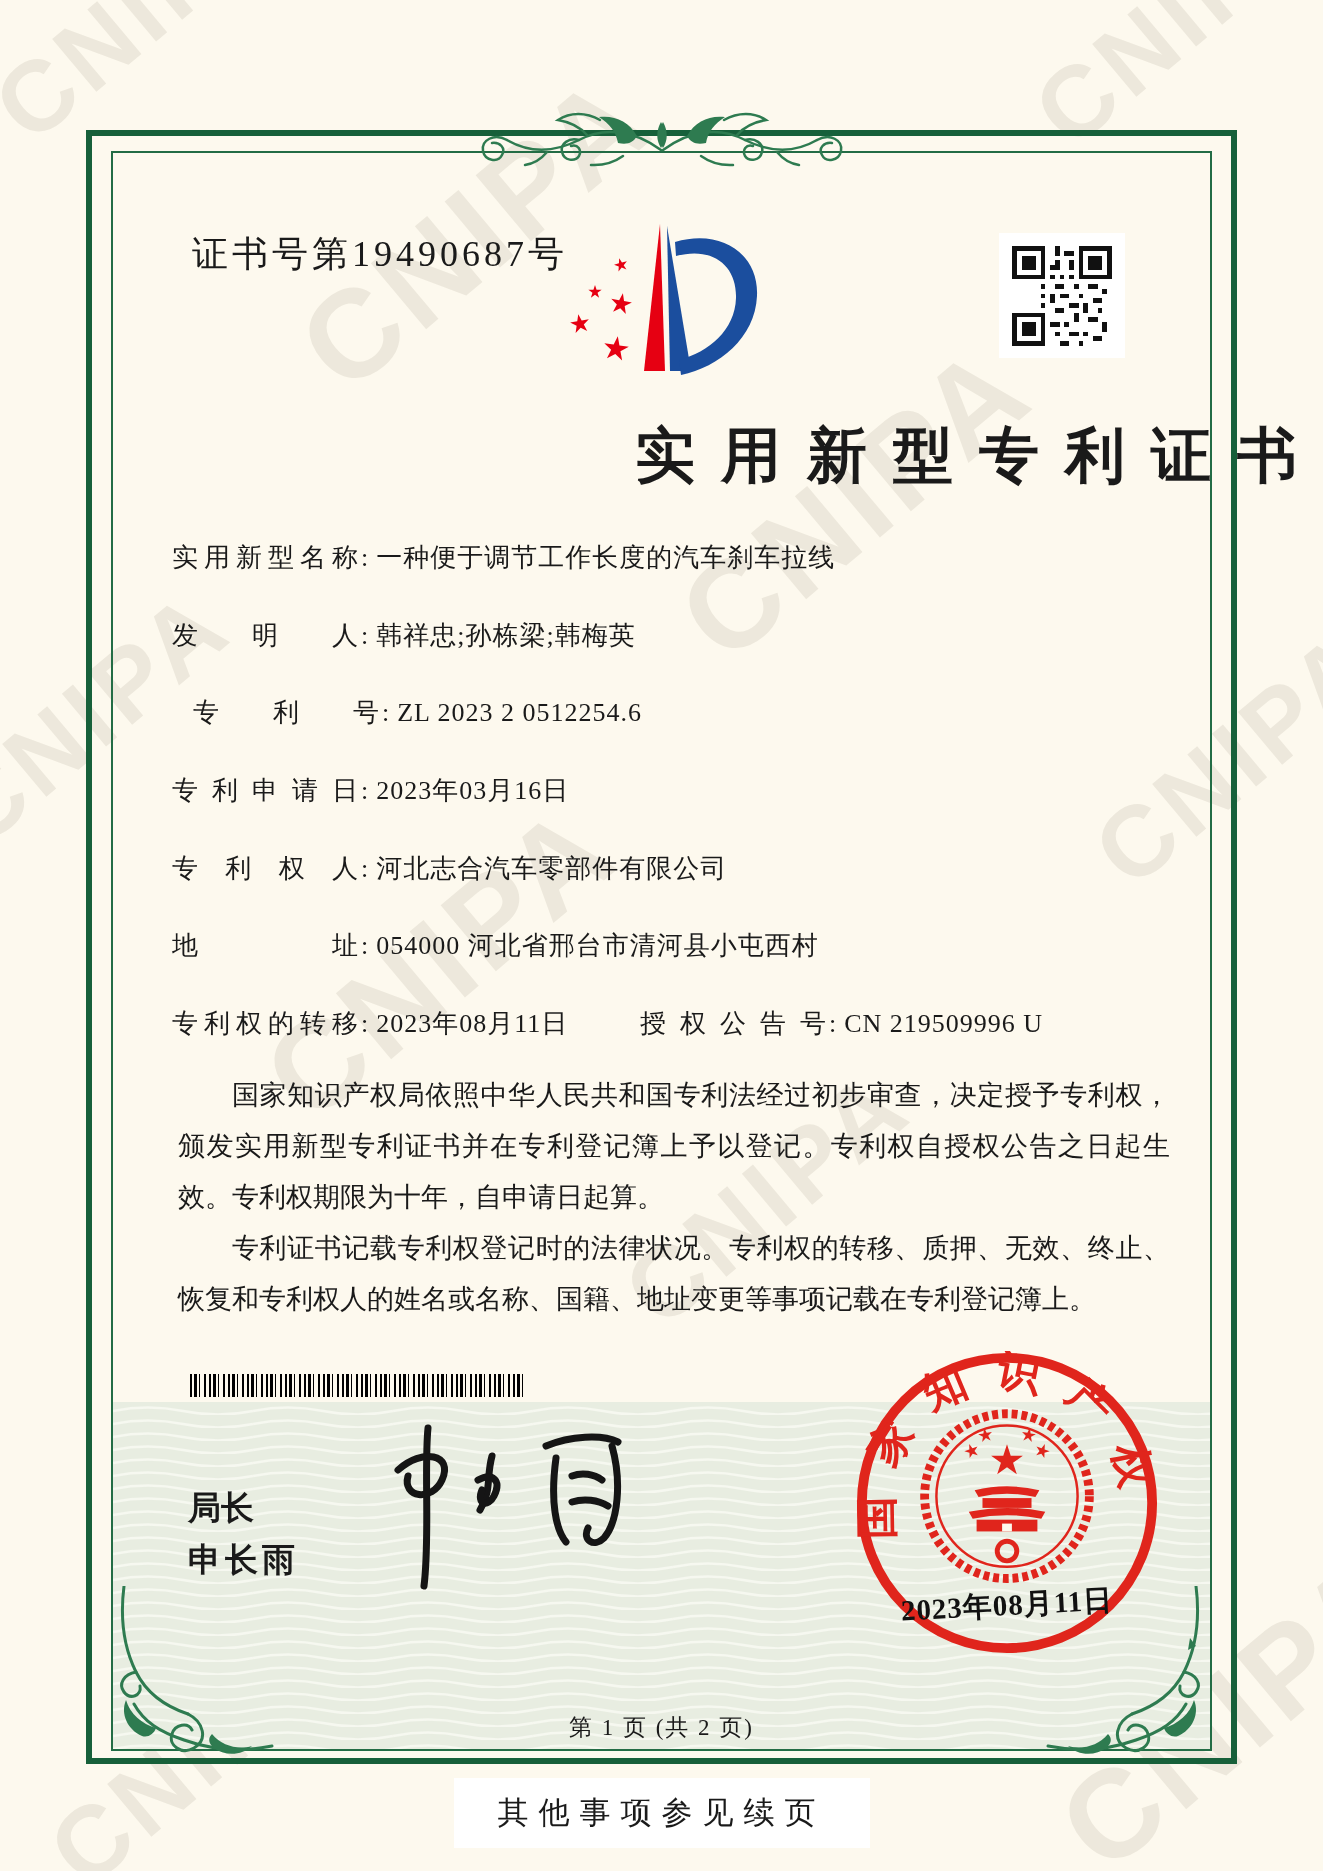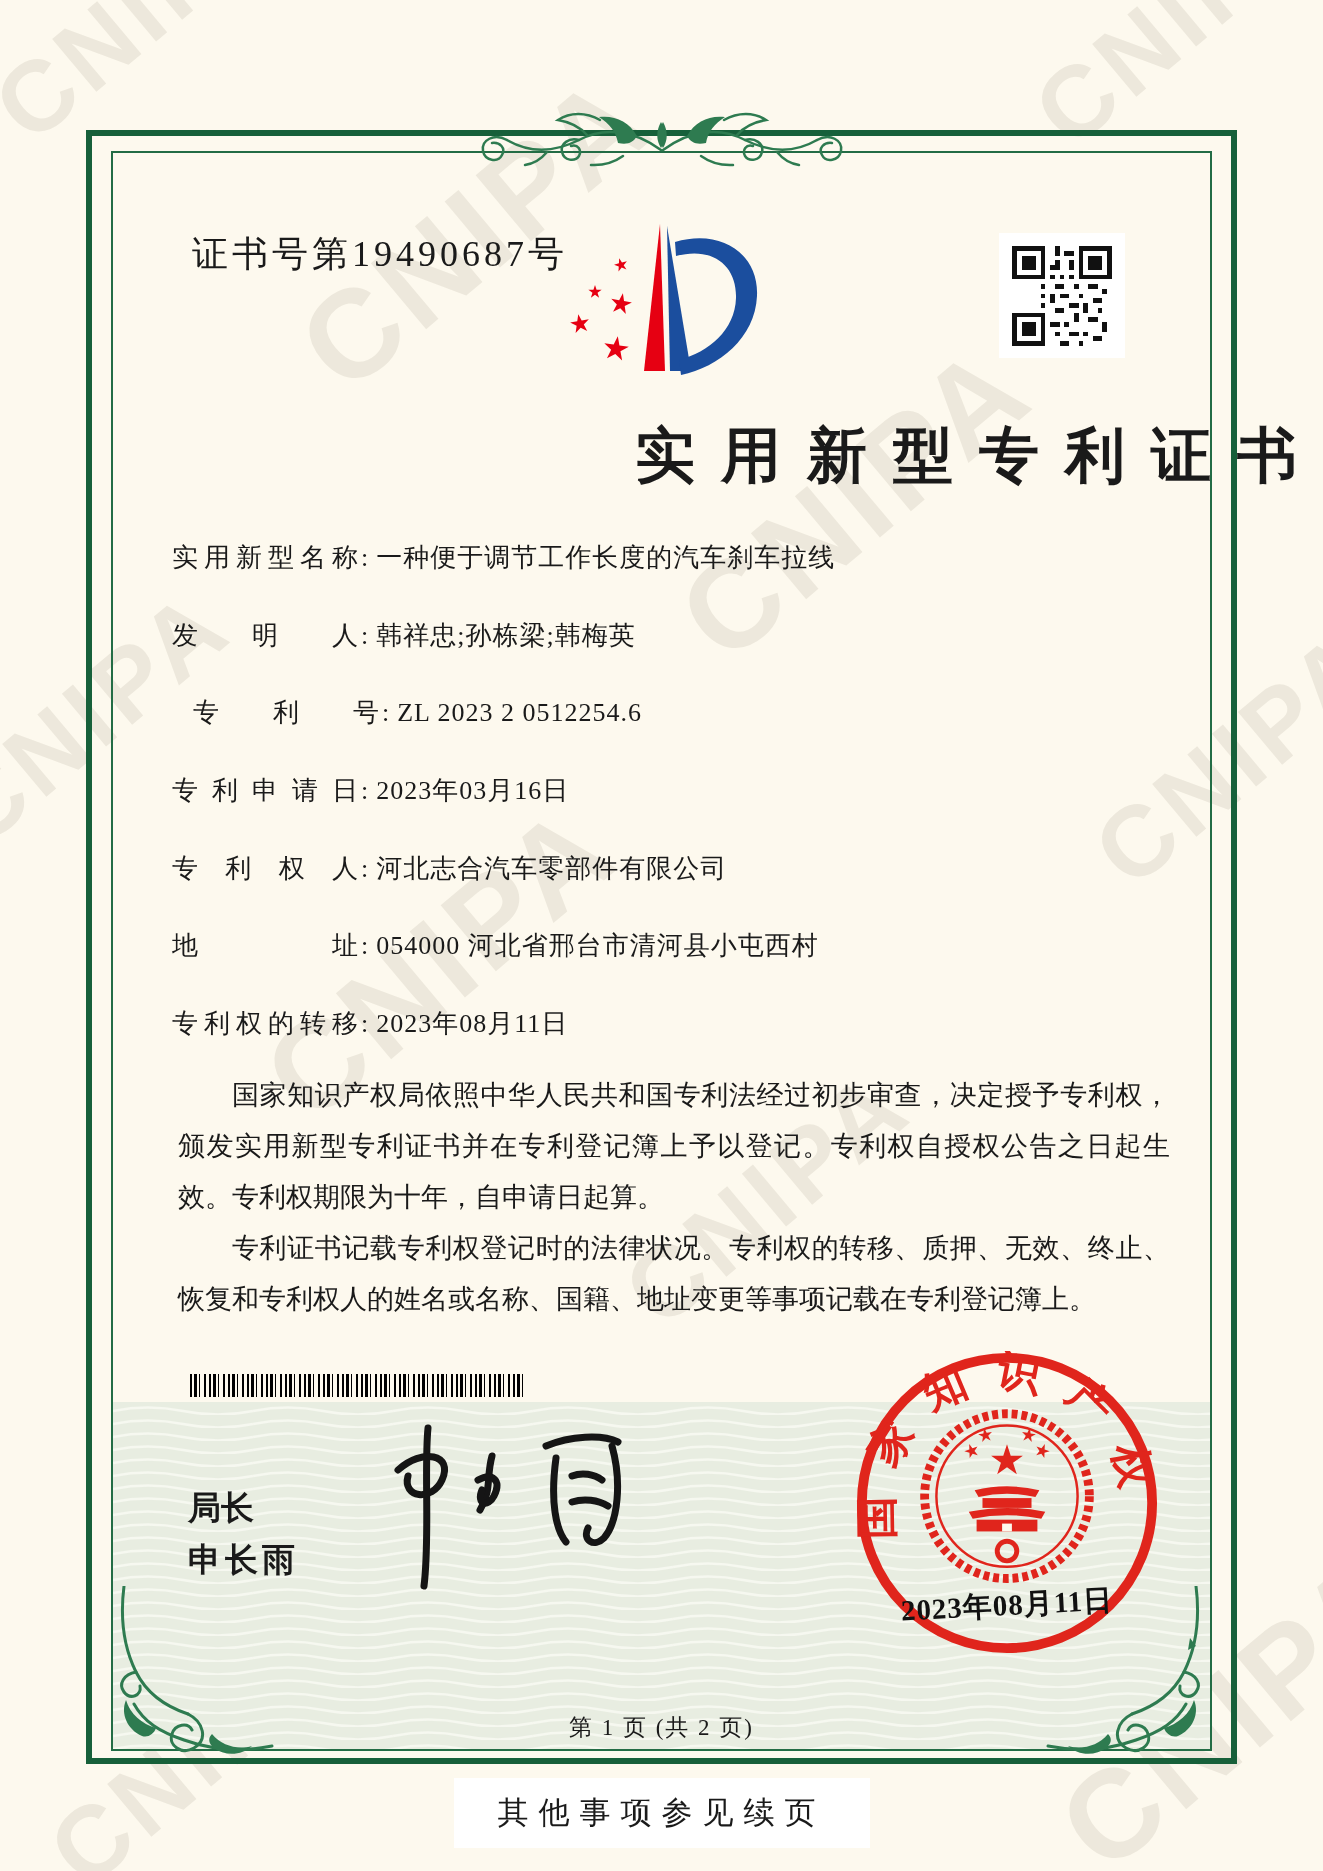--- a/index.html
+++ b/index.html
@@ -185,20 +185,23 @@
   <span class="flabel">专利申请日</span><span class="fcolon">:</span><span class="fval">2023年03月16日</span>
 </div>
 <div class="frow" style="top:851px;">
   <span class="flabel">专利权人</span><span class="fcolon">:</span><span class="fval">河北志合汽车零部件有限公司</span>
 </div>
 <div class="frow" style="top:928px;">
   <span class="flabel">地址</span><span class="fcolon">:</span><span class="fval">054000 河北省邢台市清河县小屯西村</span>
 </div>
 <div class="frow" style="top:1006px;width:1040px;">
   <span class="flabel">专利权的转移</span><span class="fcolon">:</span><span class="fval">2023年08月11日</span>
+  <span class="fgroup2">
+    <span class="flabel">授权公告号</span><span class="fcolon">:</span><span class="fval">CN 219509996 U</span>
+  </span>
 </div>
 
 <div class="abs body-text">
   <p>国家知识产权局依照中华人民共和国专利法经过初步审查，决定授予专利权，颁发实用新型专利证书并在专利登记簿上予以登记。专利权自授权公告之日起生效。专利权期限为十年，自申请日起算。</p>
   <p>专利证书记载专利权登记时的法律状况。专利权的转移、质押、无效、终止、恢复和专利权人的姓名或名称、国籍、地址变更等事项记载在专利登记簿上。</p>
 </div>
 
 <div class="abs barcode"></div>
 
 <div class="abs sig-title">局长</div>

